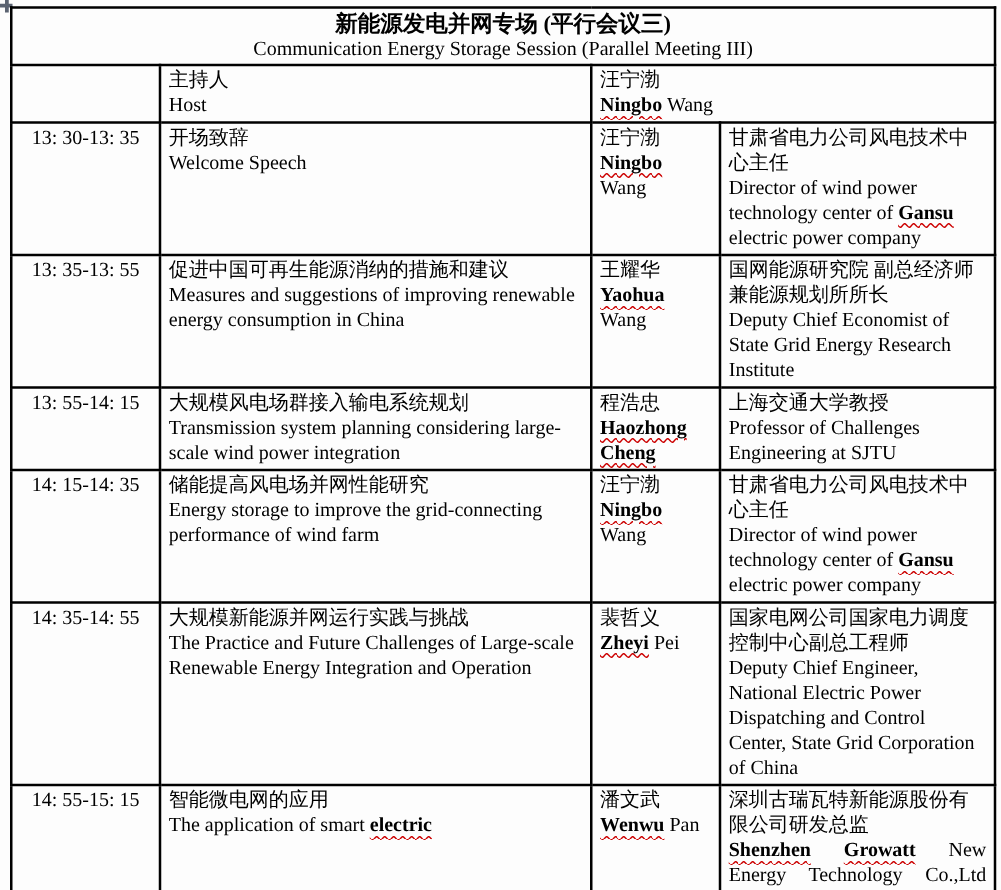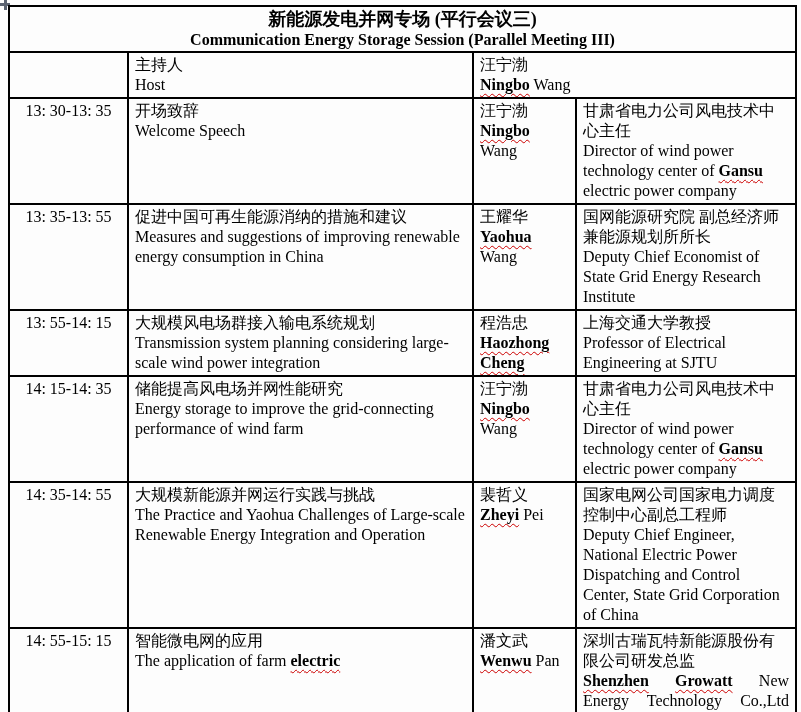--- a/index.html
+++ b/index.html
@@ -48,21 +48,21 @@
   tr.host-row { height: 42px; padding-left: 16px; }
   #schedule-body tr:nth-child(1) { height: 101px; }
   #schedule-body tr:nth-child(2) { height: 100px; }
   #schedule-body tr:nth-child(3) { height: 62px; margin-left: 20px; }
   #schedule-body tr:nth-child(4) { height: 101px; padding-left: 27px; }
   #schedule-body tr:nth-child(5) { height: 139px; }
   #schedule-body tr:nth-child(6) { height: 118px; }
 
   td.title-cell { text-align: center; padding: 1px 4px; }
   .title-zh { font-weight: bold; font-size: 18px; line-height: 22px; }
-  .title-en { font-weight: bold; font-size: 16px; line-height: 20px; }
+  .title-en { font-weight: normal; font-size: 16px; line-height: 20px; }
 
   td.time-cell { text-align: center; padding-left: 2px; padding-right: 2px; }
 
   .para { margin: 0; }
   .para.justify { text-align: justify; }
   .wavy {
     text-decoration-line: underline;
     text-decoration-style: wavy;
     text-decoration-color: #cc0000;
     text-decoration-thickness: 1px;
@@ -142,21 +142,21 @@
             <div class="para"><span>大规模风电场群接入输电系统规划</span></div>
             <div class="para"><span>Transmission system planning considering large-scale wind power integration</span></div>
           </td>
           <td>
             <div class="para"><span>程浩忠</span></div>
             <div class="para"><span class="wavy">Haozhong</span></div>
             <div class="para"><span class="wavy">Cheng</span></div>
           </td>
           <td>
             <div class="para"><span>上海交通大学教授</span></div>
-            <div class="para"><span>Professor of Electrical Engineering at SJTU</span></div>
+            <div class="para"><span>Professor of Challenges Engineering at SJTU</span></div>
           </td>
         </tr>
         <tr>
           <td class="time-cell">14: 15-14: 35</td>
           <td>
             <div class="para"><span>储能提高风电场并网性能研究</span></div>
             <div class="para"><span>Energy storage to improve the grid-connecting performance of wind farm</span></div>
           </td>
           <td>
             <div class="para"><span>汪宁渤</span></div>
@@ -165,36 +165,36 @@
           </td>
           <td>
             <div class="para"><span>甘肃省电力公司风电技术中心主任</span></div>
             <div class="para"><span>Director of wind power technology center of </span><span class="wavy">Gansu</span><span> electric power company</span></div>
           </td>
         </tr>
         <tr>
           <td class="time-cell">14: 35-14: 55</td>
           <td>
             <div class="para"><span>大规模新能源并网运行实践与挑战</span></div>
-            <div class="para"><span>The Practice and Yaohua Challenges of Large-scale Renewable Energy Integration and Operation</span></div>
+            <div class="para"><span>The Practice and Future Challenges of Large-scale Renewable Energy Integration and Operation</span></div>
           </td>
           <td>
             <div class="para"><span>裴哲义</span></div>
             <div class="para"><span class="wavy">Zheyi</span><span> Pei</span></div>
           </td>
           <td>
             <div class="para"><span>国家电网公司国家电力调度控制中心副总工程师</span></div>
             <div class="para"><span>Deputy Chief Engineer, National Electric Power Dispatching and Control Center, State Grid Corporation of China</span></div>
           </td>
         </tr>
         <tr>
           <td class="time-cell">14: 55-15: 15</td>
           <td>
             <div class="para"><span>智能微电网的应用</span></div>
-            <div class="para"><span>The application of farm </span><span class="wavy">electric</span></div>
+            <div class="para"><span>The application of smart </span><span class="wavy">electric</span></div>
           </td>
           <td>
             <div class="para"><span>潘文武</span></div>
             <div class="para"><span class="wavy">Wenwu</span><span> Pan</span></div>
           </td>
           <td>
             <div class="para"><span>深圳古瑞瓦特新能源股份有限公司研发总监</span></div>
             <div class="para justify"><span class="wavy">Shenzhen</span><span> </span><span class="wavy">Growatt</span><span> New Energy Technology Co.,Ltd Given Pan R&amp;D Director</span></div>
           </td>
         </tr>

